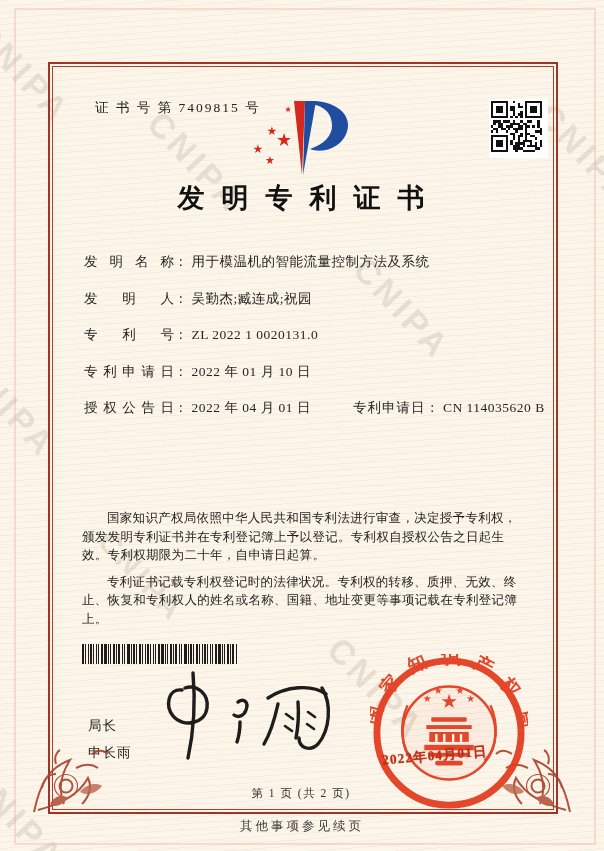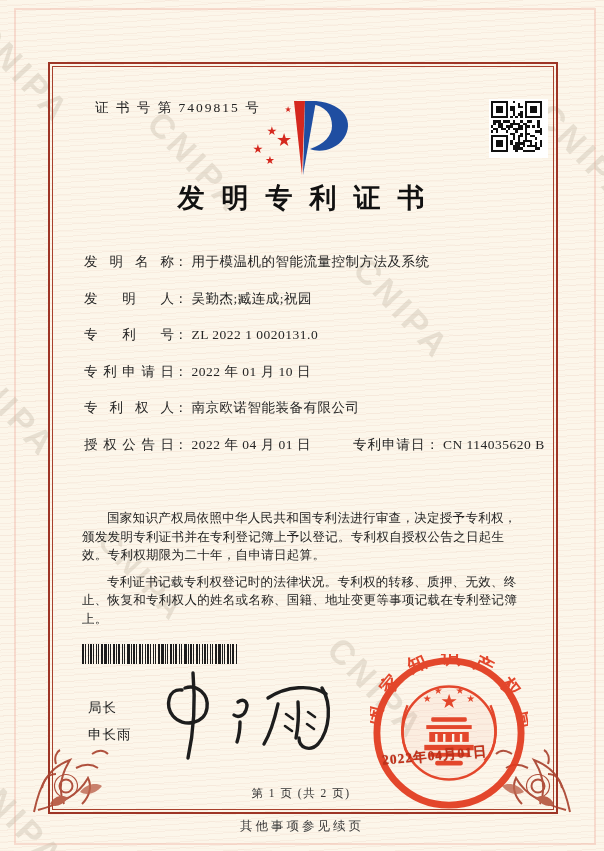--- a/index.html
+++ b/index.html
@@ -44,21 +44,21 @@
   .fcolon{display:inline-block;margin-right:4px;}
   .fvalue{letter-spacing:.5px;}
   .flabel2{display:inline-block;margin-left:42px;letter-spacing:1px;}
 
   .paras{position:absolute;left:82px;top:501px;width:447px;font-size:12.5px;line-height:18.5px;color:#1f1f1f;}
   .paras p{margin:8px 0 1px 0;text-indent:2em;letter-spacing:.3px;}
 
   .barcode{position:absolute;left:82px;top:644px;width:160px;height:20px;display:flex;align-items:stretch;}
   .barcode span{display:block;height:100%;background:#1c1c1c;}
 
-  .signer{position:absolute;left:88px;top:694px;font-size:13.5px;line-height:27px;color:#222;
+  .signer{position:absolute;left:88px;top:712px;font-size:13.5px;line-height:27px;color:#222;
           font-family:"Liberation Sans","DejaVu Sans",sans-serif;letter-spacing:1px;}
   .signature{position:absolute;left:152px;top:668px;width:195px;height:100px;}
 
   .seal{position:absolute;left:370px;top:654px;width:158px;height:158px;z-index:5;opacity:.93;}
   .seal-date{position:absolute;left:382px;top:747px;z-index:6;transform:rotate(-5deg);
              font-size:13.5px;font-weight:bold;color:#c53018;letter-spacing:1px;
              text-shadow:0 0 1px rgba(90,20,10,.55);}
 
   .page-info{position:absolute;left:48px;top:786px;width:506px;text-align:center;
              font-size:11.5px;letter-spacing:1.5px;color:#333;}
@@ -272,23 +272,20 @@
     <div class="row">
       <span class="flabel">发明人</span><span class="fcolon">：</span><span class="fvalue">吴勤杰;臧连成;祝园</span>
     </div>
     <div class="row">
       <span class="flabel">专利号</span><span class="fcolon">：</span><span class="fvalue">ZL 2022 1 0020131.0</span>
     </div>
     <div class="row">
       <span class="flabel">专利申请日</span><span class="fcolon">：</span><span class="fvalue">2022 年 01 月 10 日</span>
     </div>
     <div class="row">
-      <span class="flabel">专利权人</span><span class="fcolon">：</span><span class="fvalue">南京欧诺智能装备有限公司</span>
-    </div>
-    <div class="row">
       <span class="flabel">授权公告日</span><span class="fcolon">：</span><span class="fvalue">2022 年 04 月 01 日</span><span class="flabel2">专利申请日</span><span class="fcolon">：</span><span class="fvalue">CN 114035620 B</span>
     </div>
   </div>
 
   <div class="paras">
     <p>国家知识产权局依照中华人民共和国专利法进行审查，决定授予专利权，颁发发明专利证书并在专利登记簿上予以登记。专利权自授权公告之日起生效。专利权期限为二十年，自申请日起算。</p>
     <p>专利证书记载专利权登记时的法律状况。专利权的转移、质押、无效、终止、恢复和专利权人的姓名或名称、国籍、地址变更等事项记载在专利登记簿上。</p>
   </div>
 
   <div class="barcode" id="barcode">

